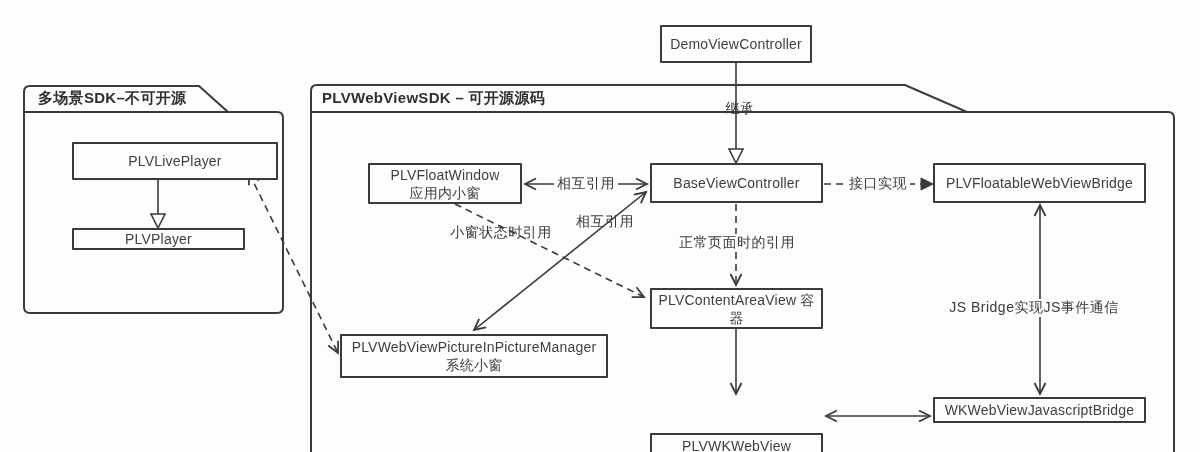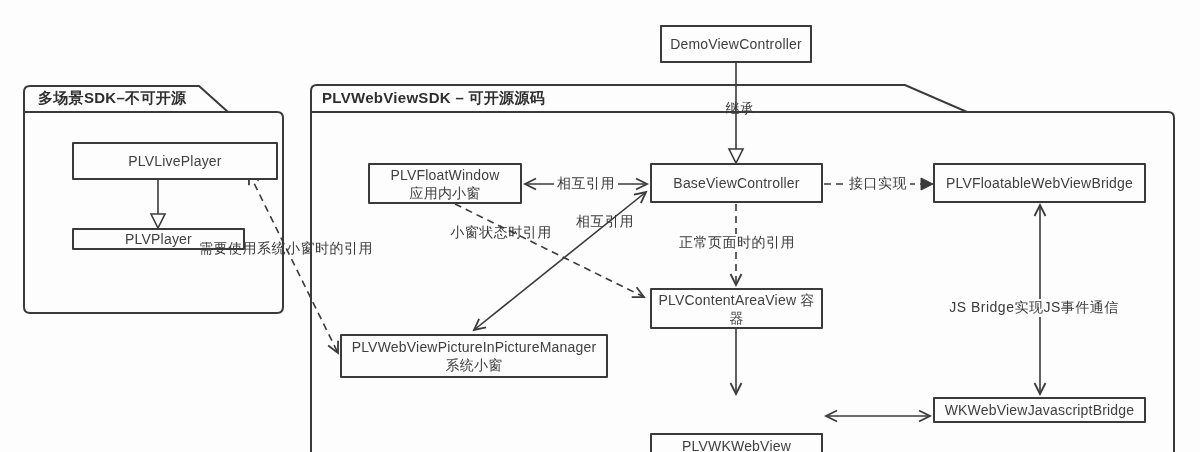--- a/index.html
+++ b/index.html
@@ -152,16 +152,15 @@
   <div class="node" style="left:933px;top:397px;width:213px;height:26px;">
     <span>WKWebViewJavascriptBridge</span>
   </div>
 
   <div class="edge-label" style="left:740px;top:109px;">继承</div>
   <div class="edge-label masked" style="left:586px;top:184px;">相互引用</div>
   <div class="edge-label" style="left:605px;top:222px;">相互引用</div>
   <div class="edge-label" style="left:501px;top:233px;">小窗状态时引用</div>
   <div class="edge-label masked" style="left:737px;top:243px;">正常页面时的引用</div>
   <div class="edge-label masked" style="left:878px;top:184px;">接口实现</div>
-  <div class="edge-label" style="left:286px;top:249px;">需要使用系统小窗时的引用</div>
   <div class="edge-label masked" style="left:1034px;top:296px;margin-top:12px;">JS Bridge实现JS事件通信</div>
 
 </div>
 
 </body></html>

